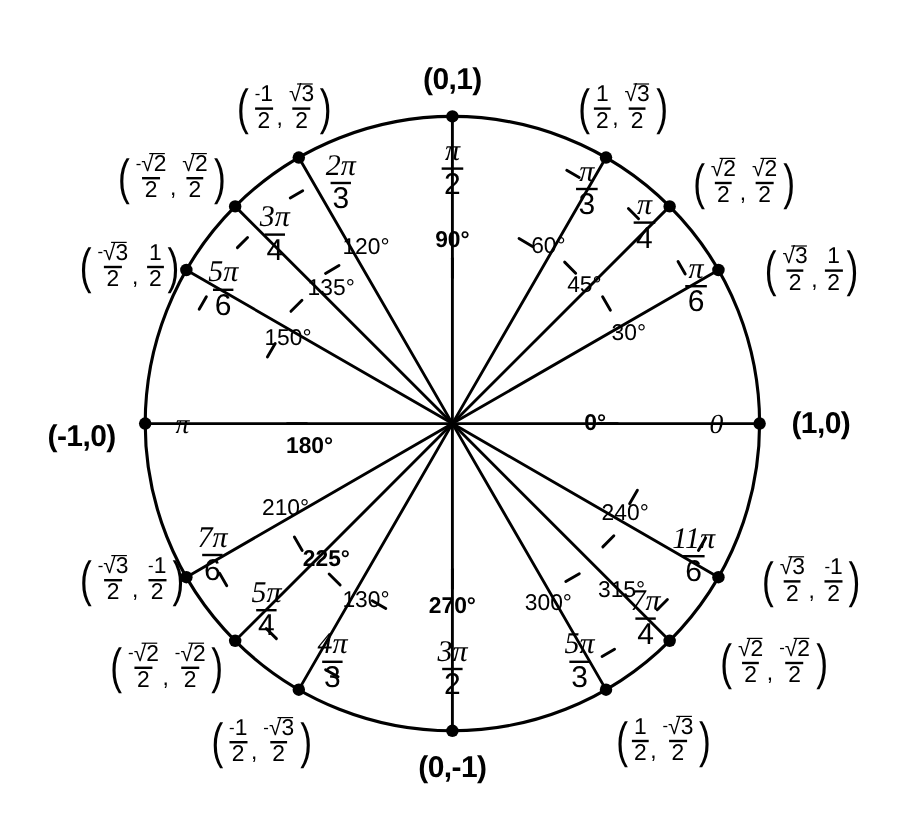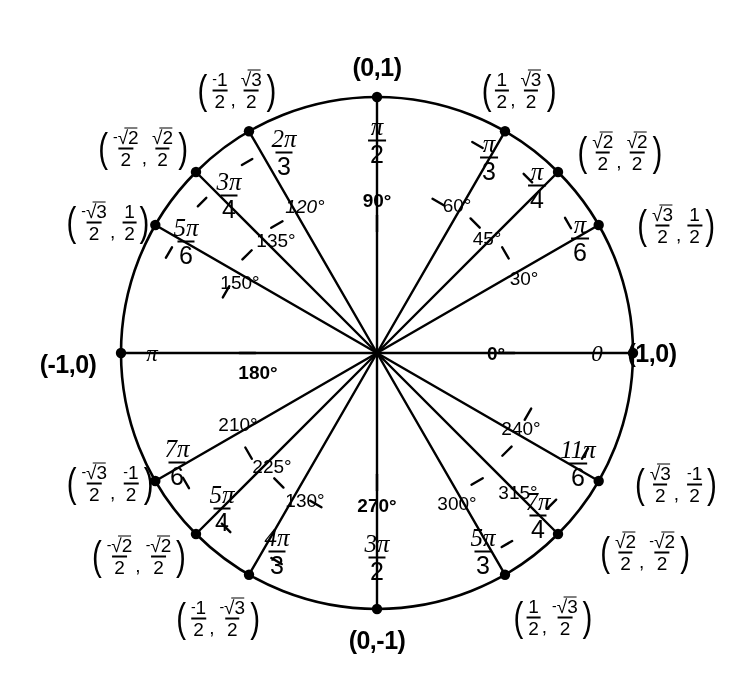--- a/index.html
+++ b/index.html
@@ -114,39 +114,39 @@
         <circle cx="195.9806640162438" cy="534.0193359837562" r="5.2" fill="#000"></circle>
         <circle cx="248.9999999999999" cy="574.7025033688162" r="5.2" fill="#000"></circle>
         <circle cx="376.99999999999994" cy="609" r="5.2" fill="#000"></circle>
         <circle cx="505" cy="574.7025033688162" r="5.2" fill="#000"></circle>
         <circle cx="558.0193359837562" cy="534.0193359837563" r="5.2" fill="#000"></circle>
         <circle cx="598.7025033688162" cy="481.0000000000001" r="5.2" fill="#000"></circle>
       </g>
   </svg>
 
   <div class="lbl coord-cardinal" style="left:377px;top:67px;">(0,1)</div>
-  <div class="lbl coord-cardinal" style="left:652px;top:353px;">(1,0)</div>
+  <div class="lbl coord-cardinal" style="left:684px;top:353px;">(1,0)</div>
   <div class="lbl coord-cardinal" style="left:68px;top:364px;">(-1,0)</div>
   <div class="lbl coord-cardinal" style="left:377px;top:640px;">(0,-1)</div>
 
   <div class="lbl deg bold" style="left:377px;top:200px;">90°</div>
   <div class="lbl deg bold" style="left:258px;top:372px;">180°</div>
   <div class="lbl deg bold" style="left:496px;top:353px;">0°</div>
   <div class="lbl deg bold" style="left:377px;top:505px;">270°</div>
 
-  <div class="lbl deg" style="left:305px;top:206px;font-style:italic;">120°</div>
+  <div class="lbl deg" style="left:305px;top:206px;">120°</div>
   <div class="lbl deg" style="left:276px;top:240px;">135°</div>
   <div class="lbl deg" style="left:240px;top:282px;">150°</div>
 
   <div class="lbl deg" style="left:457px;top:205px;">60°</div>
   <div class="lbl deg" style="left:487px;top:238px;">45°</div>
   <div class="lbl deg" style="left:524px;top:278px;">30°</div>
 
   <div class="lbl deg" style="left:238px;top:424px;">210°</div>
-  <div class="lbl deg" style="left:272px;top:466px;">225°</div>
+  <div class="lbl deg" style="left:272px;top:466px;font-weight:bold;">225°</div>
   <div class="lbl deg" style="left:305px;top:500px;">130°</div>
 
   <div class="lbl deg" style="left:521px;top:428px;">240°</div>
   <div class="lbl deg" style="left:489px;top:492px;margin-left:29px;">315°</div>
   <div class="lbl deg" style="left:457px;top:503px;">300°</div>
 
   <div class="lbl rad-plain" style="left:152px;top:353px;">π</div>
   <div class="lbl rad-plain" style="left:597px;top:353px;">0</div>
 
   <div class="lbl rad-frac" style="left:377px;top:140px;">

